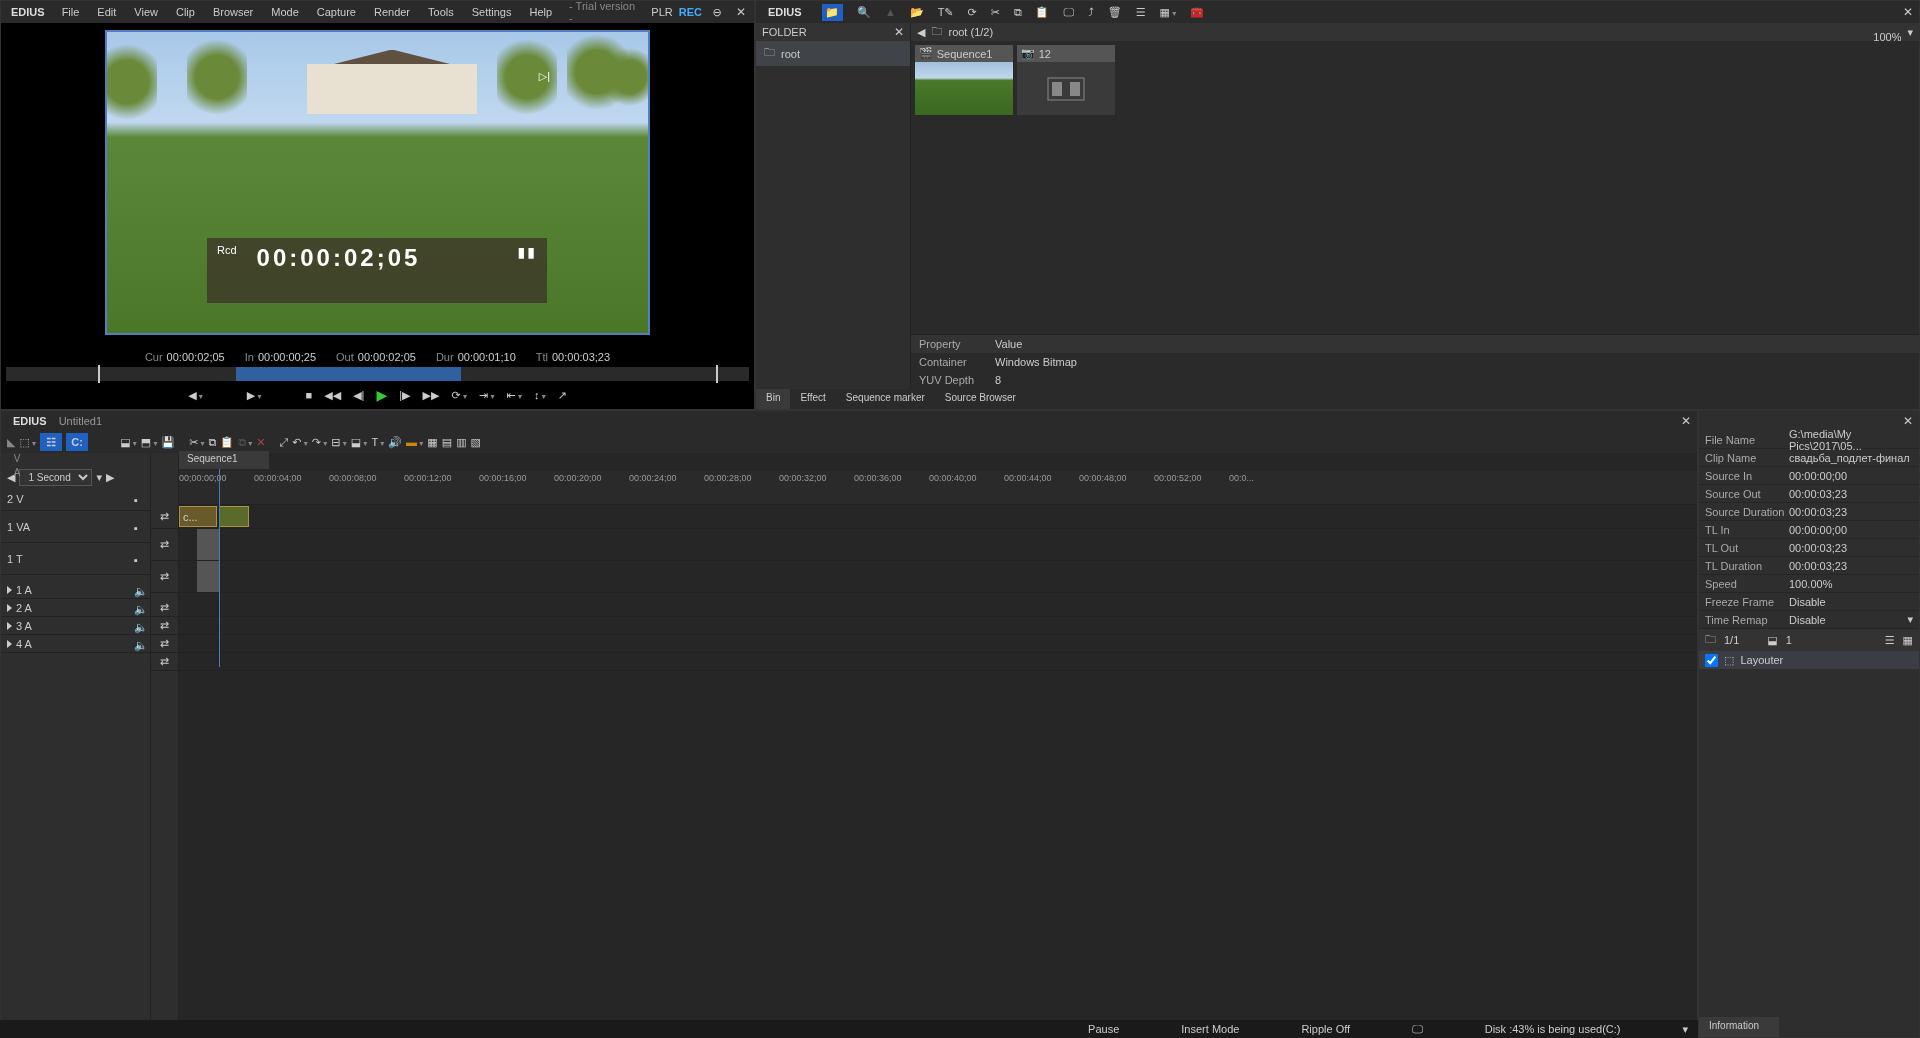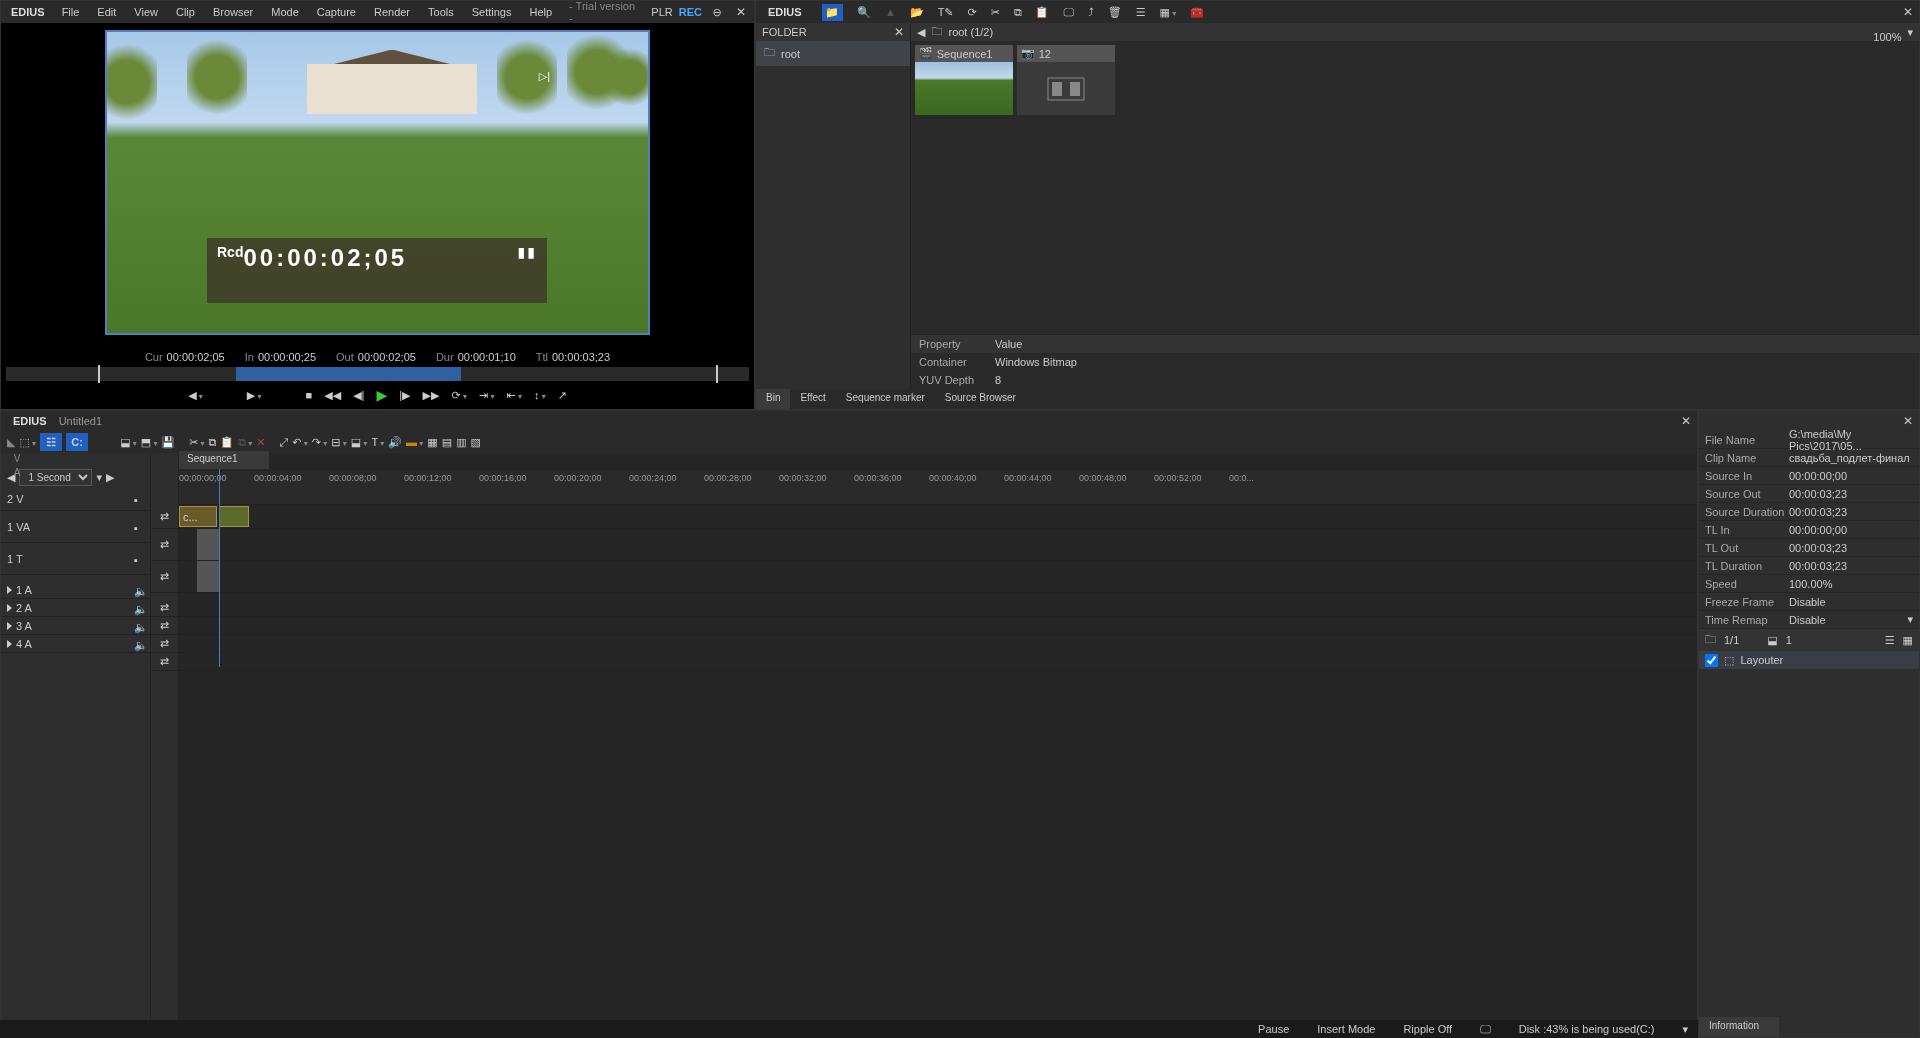--- a/index.html
+++ b/index.html
@@ -10,21 +10,21 @@
 .app-name { font-weight:bold; color:#ddd; padding:0 6px; }
 .menu-item { padding:0 7px; cursor:pointer; }
 .menu-right { margin-left:auto; display:flex; align-items:center; gap:6px; }
 .icon-btn { width:18px; height:18px; display:inline-flex; align-items:center; justify-content:center; cursor:pointer; }
 .preview-wrap { position:absolute; top:22px; left:0; right:0; bottom:68px; display:flex; align-items:center; justify-content:center; }
 .preview-img { width:545px; height:305px; background:linear-gradient(to bottom,#a8c8e8 0%,#c0d8f0 30%,#5a8838 35%,#4a7828 100%); border:2px solid #5080c0; position:relative; overflow:hidden; }
 .building { position:absolute; top:32px; left:200px; width:170px; height:50px; background:#e8e0d0; }
 .roof { position:absolute; top:18px; left:195px; width:180px; height:18px; background:#605040; clip-path:polygon(10% 100%,50% 0,90% 100%); }
 .tree { position:absolute; width:60px; height:90px; background:radial-gradient(circle,#6a8a3a 40%,transparent 70%); }
 .tc-overlay { position:absolute; bottom:30px; left:100px; width:340px; height:65px; background:rgba(60,50,40,0.75); display:flex; align-items:flex-start; padding:6px 10px; }
-.tc-overlay .rcd { font-size:14px; font-weight:bold; color:#fff; margin-right:0; }
+.tc-overlay .rcd { font-size:11px; font-weight:normal; color:#fff; margin-right:20px; }
 .tc-overlay .tc { font-size:24px; letter-spacing:3px; font-weight:bold; color:#fff; }
 .tc-overlay .pause-icon { margin-left:auto; color:#fff; font-size:14px; letter-spacing:2px; }
 .tc-row { position:absolute; bottom:46px; left:0; right:0; display:flex; justify-content:center; gap:20px; font-size:11px; }
 .tc-row span b { color:#888; font-weight:normal; margin-right:4px; }
 .tc-tl { color:#666; }
 .scrubber { position:absolute; bottom:28px; left:5px; right:5px; height:14px; background:#2a2a2a; }
 .scrub-fill { position:absolute; left:230px; width:225px; height:100%; background:#3060a0; }
 .scrub-mark { position:absolute; top:-2px; bottom:-2px; width:2px; background:#ccc; }
 .transport { position:absolute; bottom:2px; left:0; right:0; height:24px; display:flex; align-items:center; justify-content:center; gap:12px; }
 .transport .play { color:#3c3; font-size:14px; }
@@ -90,21 +90,21 @@
 .hscroll-thumb { position:absolute; left:30px; width:40px; height:10px; top:2px; background:#555; border-radius:2px; }
 
 .info-panel { width:222px; background:#2e2e2e; border:1px solid #333; display:flex; flex-direction:column; }
 .info-row { display:flex; height:18px; align-items:center; padding:0 6px; border-bottom:1px solid #262626; font-size:10px; }
 .info-row .k { width:84px; color:#aaa; }
 .info-row .v { flex:1; }
 .info-sep { height:22px; display:flex; align-items:center; padding:0 6px; gap:8px; background:#333; font-size:10px; }
 .info-layout { height:18px; display:flex; align-items:center; padding:0 6px; gap:6px; background:#3a3e44; font-size:10px; }
 .info-tab { margin-top:auto; height:20px; background:#3a3a3a; padding:3px 10px; font-size:10px; width:80px; }
 
-.status-bar { position:absolute; bottom:0; left:0; right:222px; height:18px; background:#1a1a1a; display:flex; align-items:center; padding:0 10px; gap:28px; font-size:10px; justify-content:flex-end; }
+.status-bar { position:absolute; bottom:0; left:0; right:222px; height:18px; background:#1a1a1a; display:flex; align-items:center; padding:0 10px; gap:62px; font-size:10px; justify-content:flex-end; }
 .close-x { font-size:12px; cursor:pointer; }
 .dd-arrow::after { content:" ▾"; font-size:8px; color:#888; }
 .tri-r { display:inline-block; width:0; height:0; border-top:4px solid transparent; border-bottom:4px solid transparent; border-left:5px solid #ccc; }
 svg { display:block; }
 </style>
 </head>
 <body>
 
 <div class="top-half">
 

